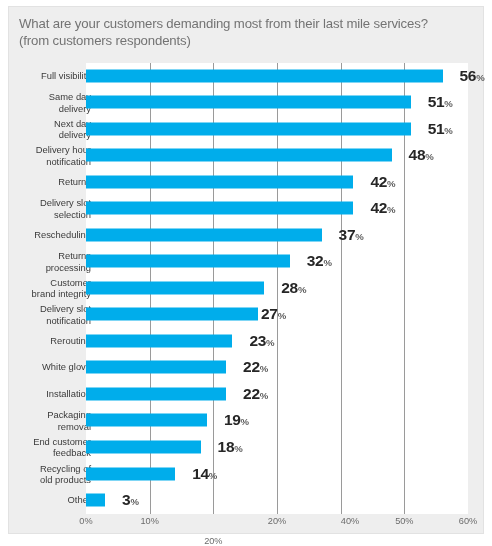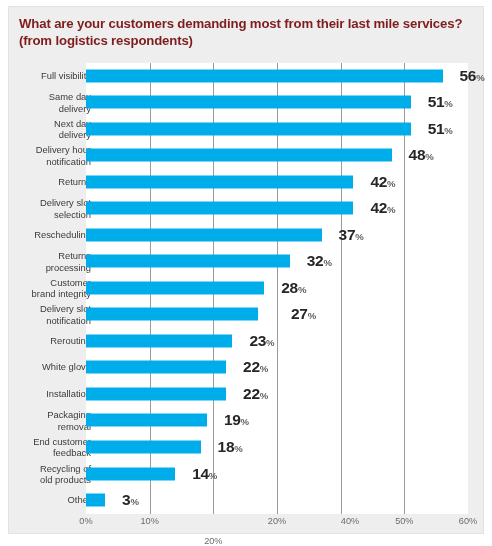--- a/index.html
+++ b/index.html
@@ -26,23 +26,23 @@
   }
 
   
   #title-block {
     position: absolute;
     left: 10px;
     top: 9px;
     width: 452px;
   }
   .title-line {
-    color: #7f1d1d;
+    color: #737373;
     font-size: 13.2px;
-    font-weight: bold;
+    font-weight: normal;
     line-height: 16.5px;
     letter-spacing: -0.15px;
     white-space: nowrap;
   }
 
   
   #plot-area {
     position: absolute;
     left: 77px;
     top: 56px;
@@ -133,21 +133,21 @@
     white-space: nowrap;
   }
 </style>
 </head>
 <body>
 
 <div id="chart-panel">
 
   <div id="title-block">
     <div class="title-line">What are your customers demanding most from their last mile services?</div>
-    <div class="title-line">(from logistics respondents)</div>
+    <div class="title-line">(from customers respondents)</div>
   </div>
 
   <div id="plot-area">
     <div id="gridlines">
         <div class="gridline edge-left" style="left: 0px;"></div>
         <div class="gridline" style="left: 63.6667px;"></div>
         <div class="gridline" style="left: 127.333px;"></div>
         <div class="gridline" style="left: 191px;"></div>
         <div class="gridline" style="left: 254.667px;"></div>
         <div class="gridline" style="left: 318.333px;"></div>
@@ -204,21 +204,21 @@
       <div class="row" style="top: 212.235px;">
         <div class="row-label">Customer
 brand integrity</div>
         <div class="bar" style="width: 178.267px; background: rgb(0, 173, 235);"></div>
         <div class="value" style="left: 260.267px;">28<span class="pct">%</span></div>
       </div>
       <div class="row" style="top: 238.765px;">
         <div class="row-label">Delivery slot
 notification</div>
         <div class="bar" style="width: 171.9px; background: rgb(0, 173, 235);"></div>
-        <div class="value" style="left: 270px;">27<span class="pct">%</span></div>
+        <div class="value" style="left: 240px;">27<span class="pct">%</span></div>
       </div>
       <div class="row" style="top: 265.294px;">
         <div class="row-label">Rerouting</div>
         <div class="bar" style="width: 146.433px; background: rgb(0, 173, 235);"></div>
         <div class="value" style="left: 228.433px;">23<span class="pct">%</span></div>
       </div>
       <div class="row" style="top: 291.824px;">
         <div class="row-label">White glove</div>
         <div class="bar" style="width: 140.067px; background: rgb(0, 173, 235);"></div>
         <div class="value" style="left: 222.067px;">22<span class="pct">%</span></div>

